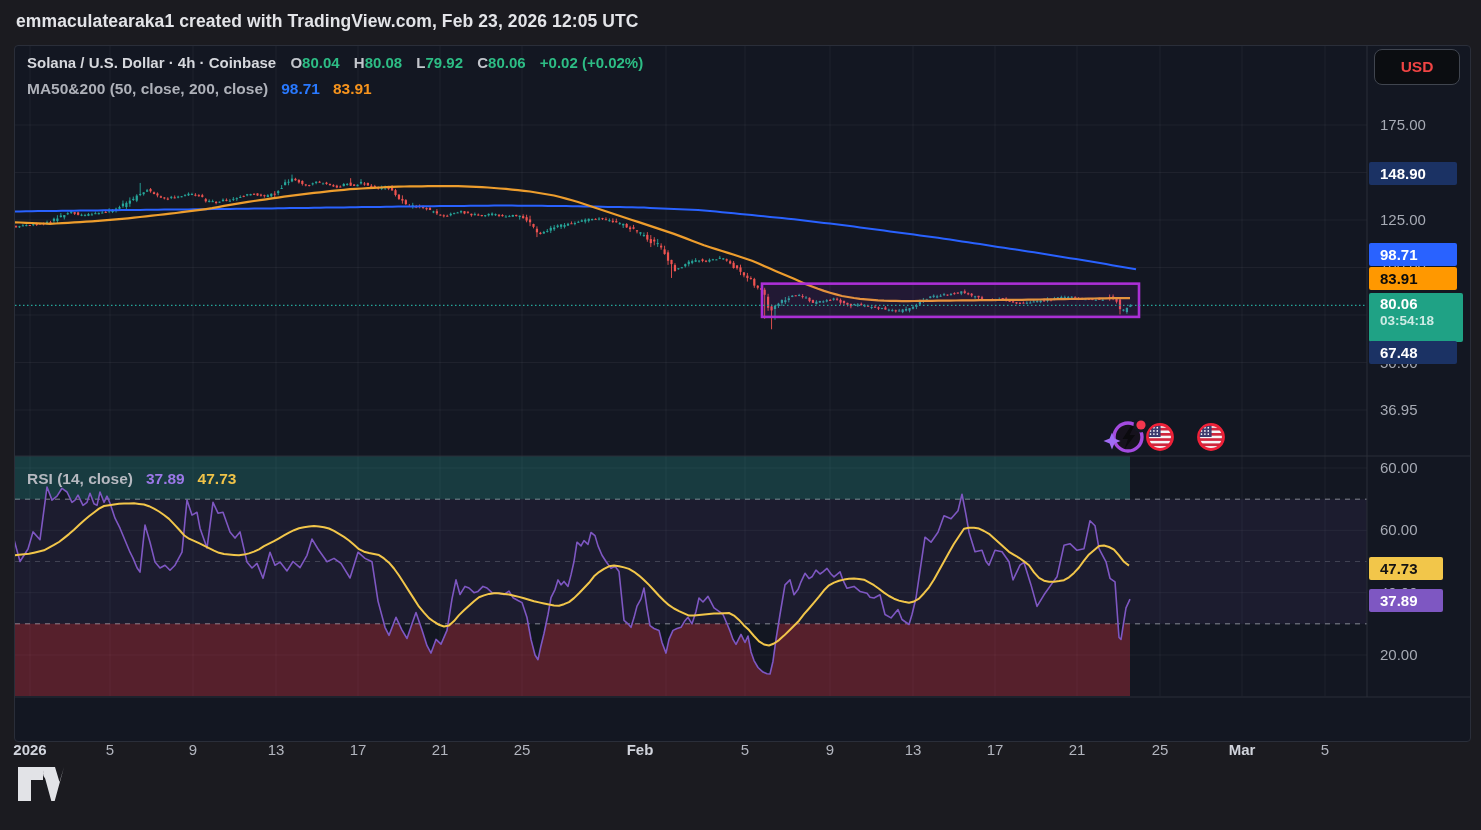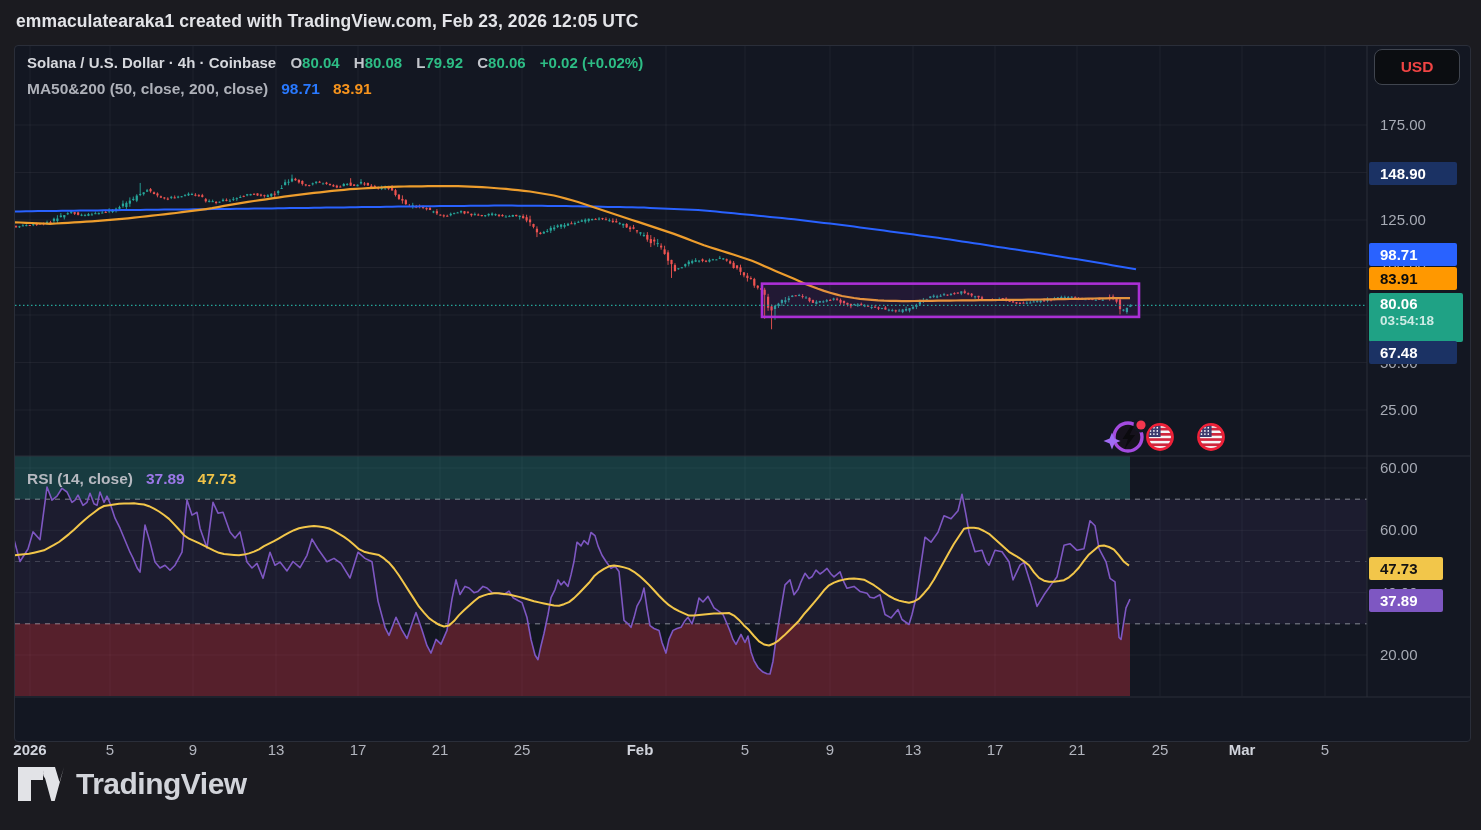--- a/index.html
+++ b/index.html
@@ -860,29 +860,28 @@
 
   <div id="price-axis"></div>
   <div id="time-axis"></div>
 
   <div class="footer">
     <svg width="46" height="34" viewBox="0 0 46 34">
       <path d="M0 0 h25 v13 h-12 v21 h-13 z" fill="#e2e3e7"></path>
       <circle cx="31.5" cy="6.5" r="6.5" fill="#e2e3e7"></circle>
       <path d="M24 0 h13 l4.5 15 4.5 -15 h0 l-9.3 34 h-3.4 z" fill="#e2e3e7" transform="translate(0,0)"></path>
     </svg>
-    <span class="tv-word">TradingView</span>
   </div>
 <div class="pxlab" style="top: 116px;">175.00</div>
     <div class="pxlab" style="top: 163.5px;">150.00</div>
     <div class="pxlab" style="top: 211px;">125.00</div>
     <div class="pxlab" style="top: 258.5px;">100.00</div>
     <div class="pxlab" style="top: 306px;">75.00</div>
     <div class="pxlab" style="top: 353.5px;">50.00</div>
-    <div class="pxlab" style="top: 401px;">25.00</div>
+    <div class="pxlab" style="top: 401px;">36.95</div>
     <div class="rxlab" style="top: 459px;">60.00</div>
     <div class="rxlab" style="top: 521.334px;">60.00</div>
     <div class="rxlab" style="top: 583.668px;">40.00</div>
     <div class="rxlab" style="top: 646.002px;">20.00</div>
     <div class="tlab major" style="left: 30px;">2026</div>
     <div class="tlab" style="left: 110px;">5</div>
     <div class="tlab" style="left: 193px;">9</div>
     <div class="tlab" style="left: 276px;">13</div>
     <div class="tlab" style="left: 358px;">17</div>
     <div class="tlab" style="left: 440px;">21</div>

